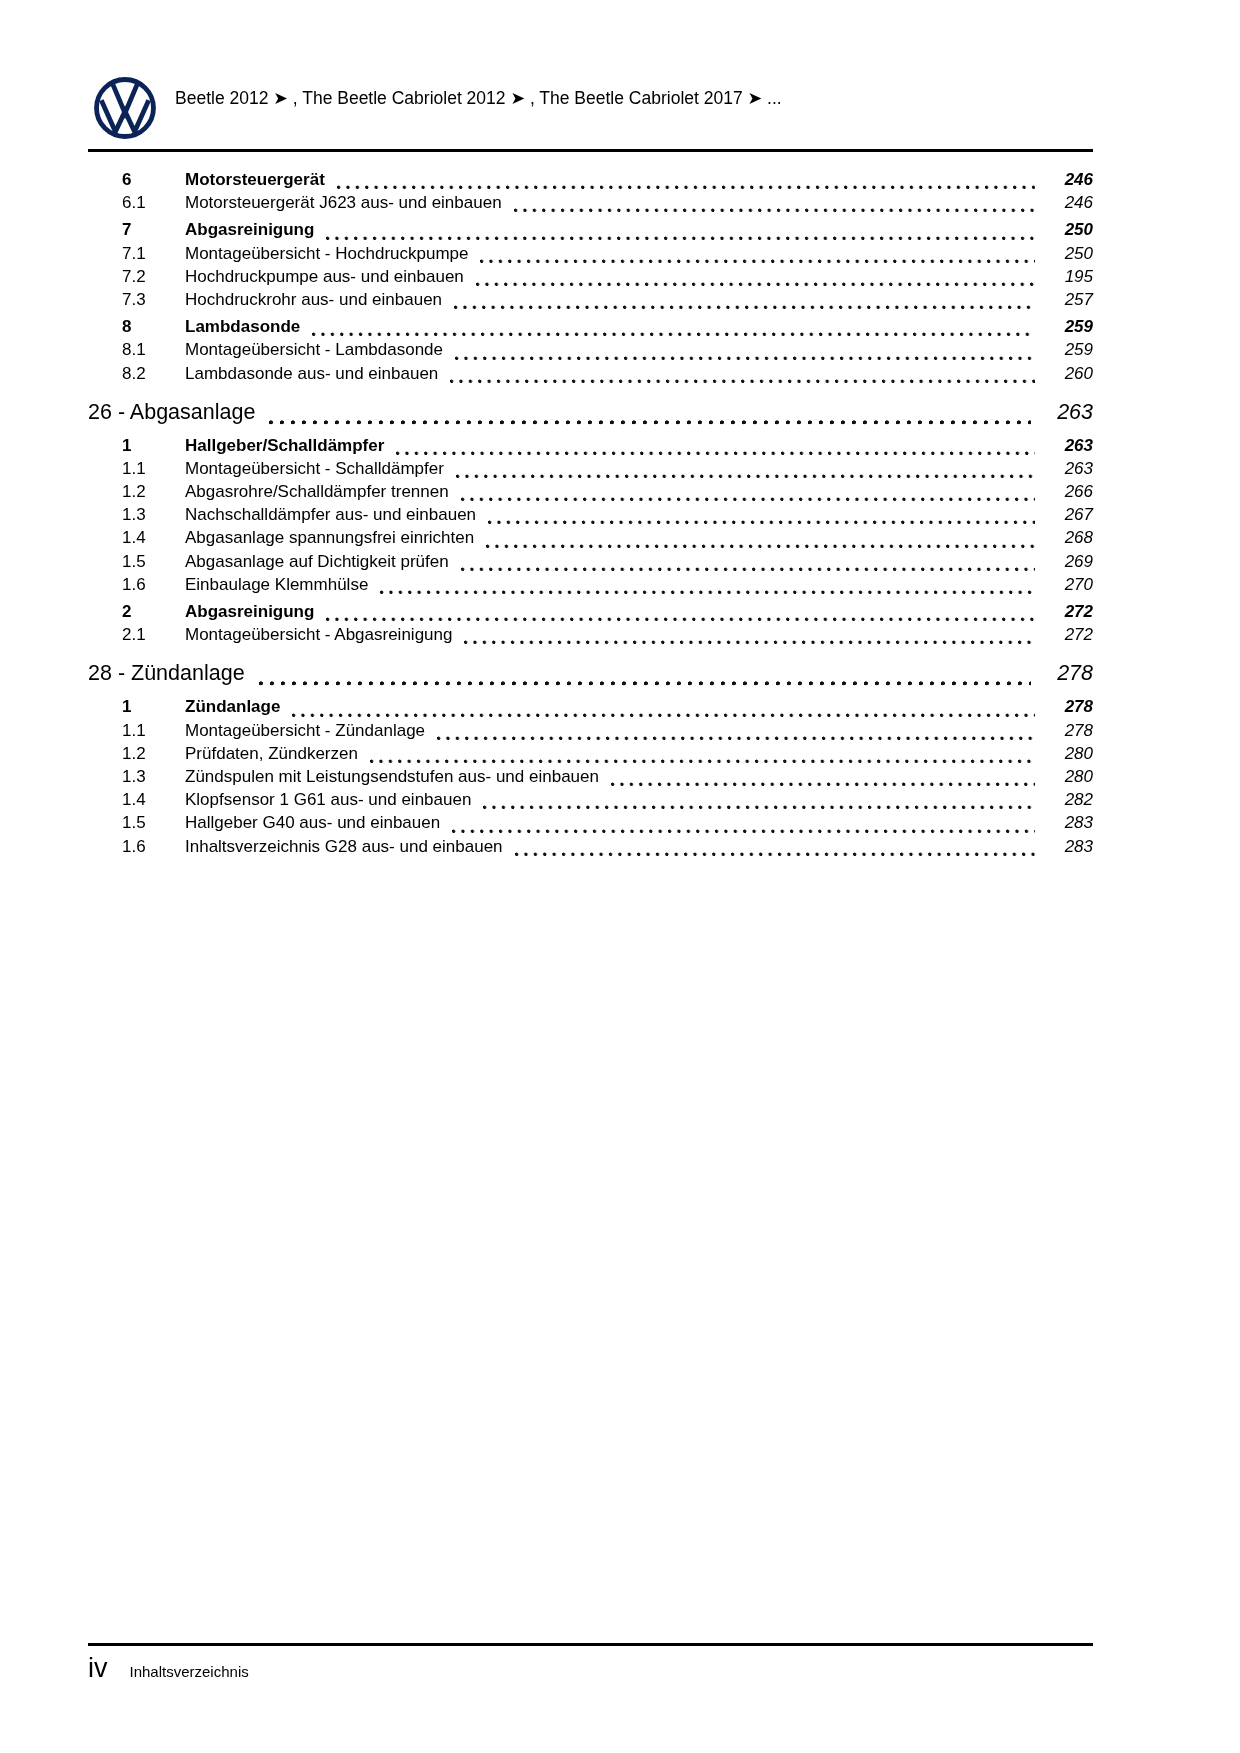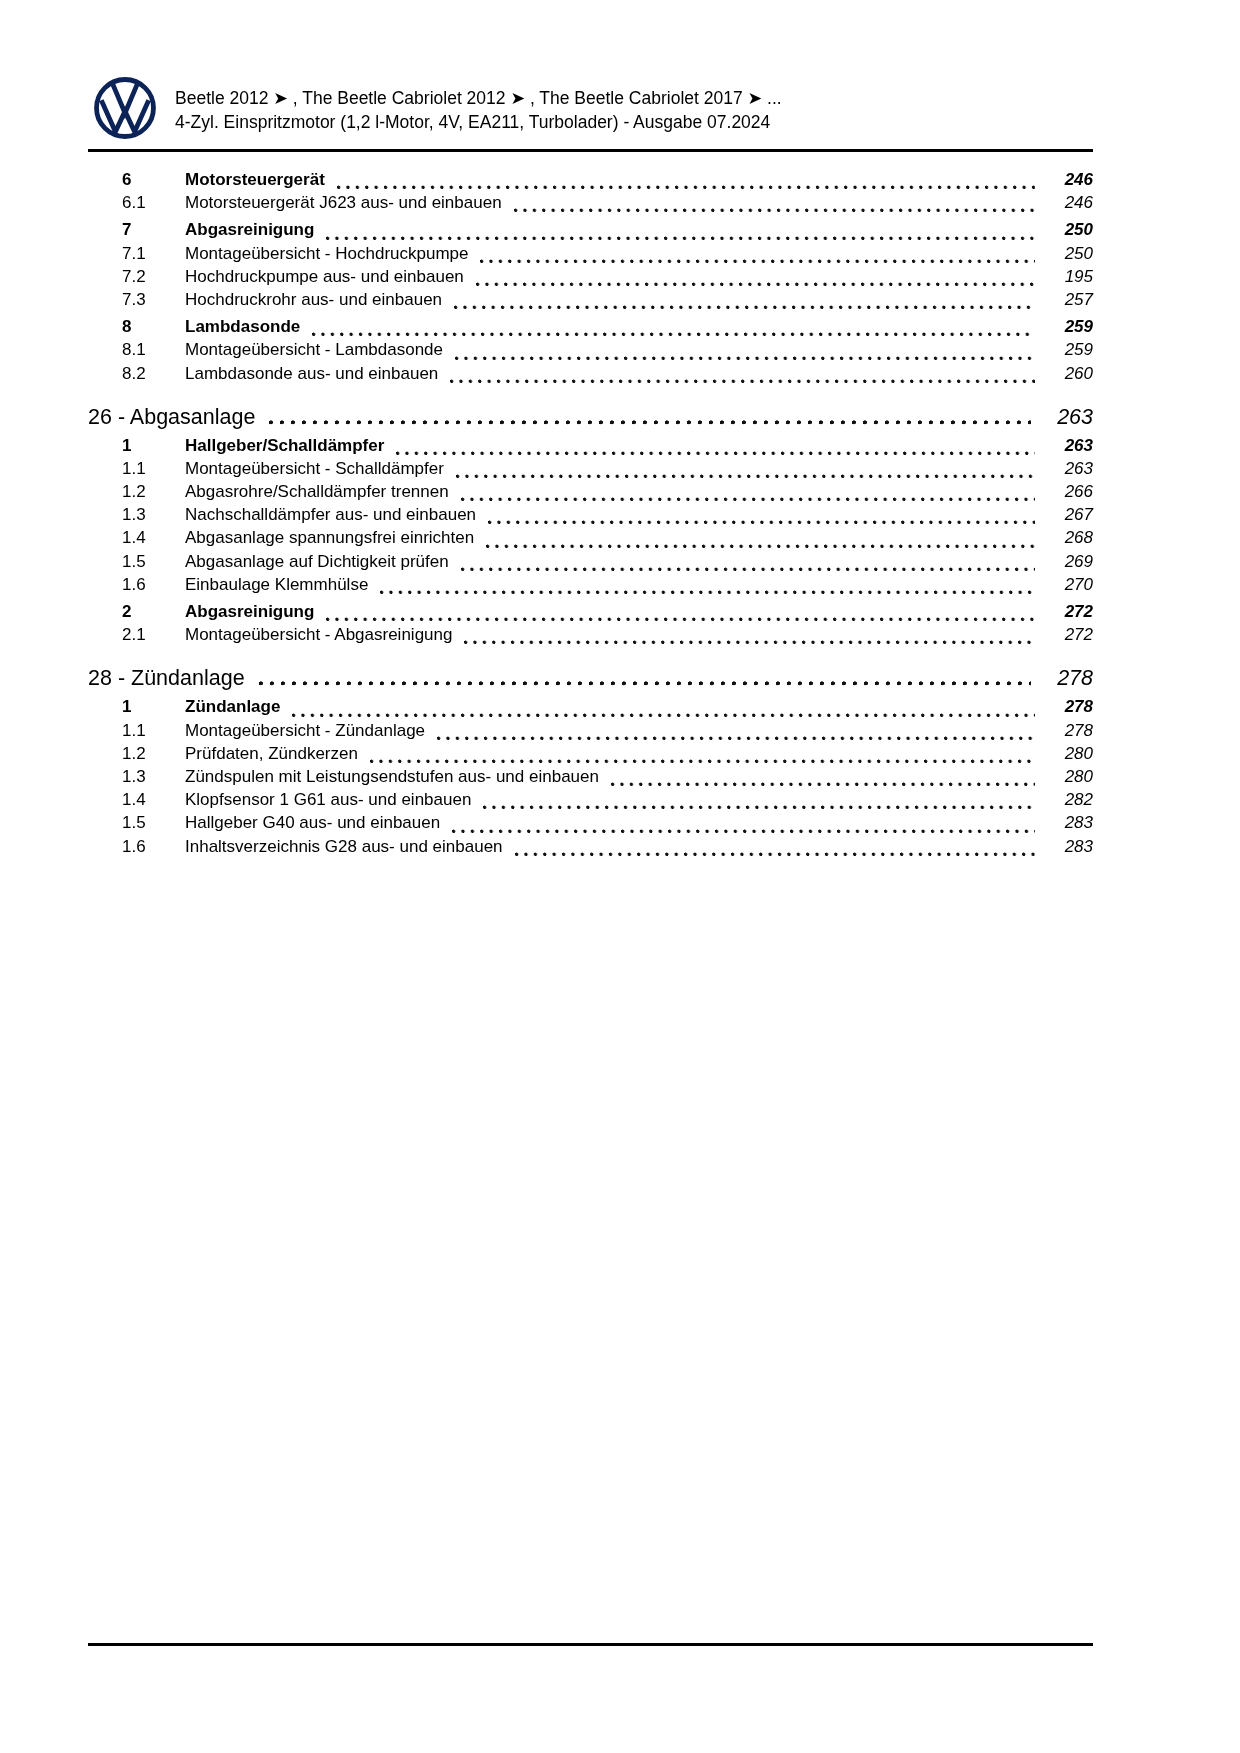--- a/index.html
+++ b/index.html
@@ -81,21 +81,21 @@
     background-repeat: repeat-x;
   }
   .page-num {
     flex: none;
     width: 52px;
     text-align: right;
     font-style: italic;
   }
   .chapter-row {
     display: flex;
-    align-items: flex-end;
+    align-items: flex-start;
     height: 30px;
     font-size: 21.5px;
     margin-top: 13px;
     margin-bottom: 6px;
   }
   .chapter-row .leader {
     height: 6px;
     margin: 0 6px 4px 14px;
     background-image: radial-gradient(circle at 1.9px 2.4px, #111111 1.8px, rgba(0,0,0,0) 2.2px);
     background-size: 11px 6px;
@@ -134,21 +134,20 @@
   <div class="header">
     <div class="logo-box">
       <svg viewBox="0 0 100 100" fill="none" stroke="#0c2357" stroke-width="7.5" stroke-linecap="butt" stroke-linejoin="miter">
         <circle cx="50" cy="50" r="44.5"></circle>
         <path d="M31 13 L50 58 L69 13"></path>
         <path d="M13 38 L35 87 L50 55 L65 87 L87 38"></path>
       </svg>
     </div>
     <div class="header-text">
       <div>Beetle 2012 ➤ , The Beetle Cabriolet 2012 ➤ , The Beetle Cabriolet 2017 ➤ ...</div>
-      <div>4-Zyl. Einspritzmotor (1,2 l-Motor, 4V, EA211, Turbolader) - Ausgabe 07.2024</div>
     </div>
   </div>
 
   <div class="rule rule-header"></div>
 
   <div class="toc" id="toc-root">
       <div class="toc-row bold">
         <span class="num">6</span>
         <span class="title">Motorsteuergerät</span>
         <span class="leader"></span>
@@ -305,15 +304,19 @@
       <div class="toc-row">
         <span class="num">1.6</span>
         <span class="title">Inhaltsverzeichnis G28 aus- und einbauen</span>
         <span class="leader"></span>
         <span class="page-num">283</span>
       </div>
     </div>
 
   <div class="footer">
     <div class="footer-line"></div>
+    <div class="footer-text">
+      <span class="footer-roman">iv</span>
+      <span class="footer-label">Inhaltsverzeichnis</span>
+    </div>
   </div>
 
 </div>
 
 </body></html>

